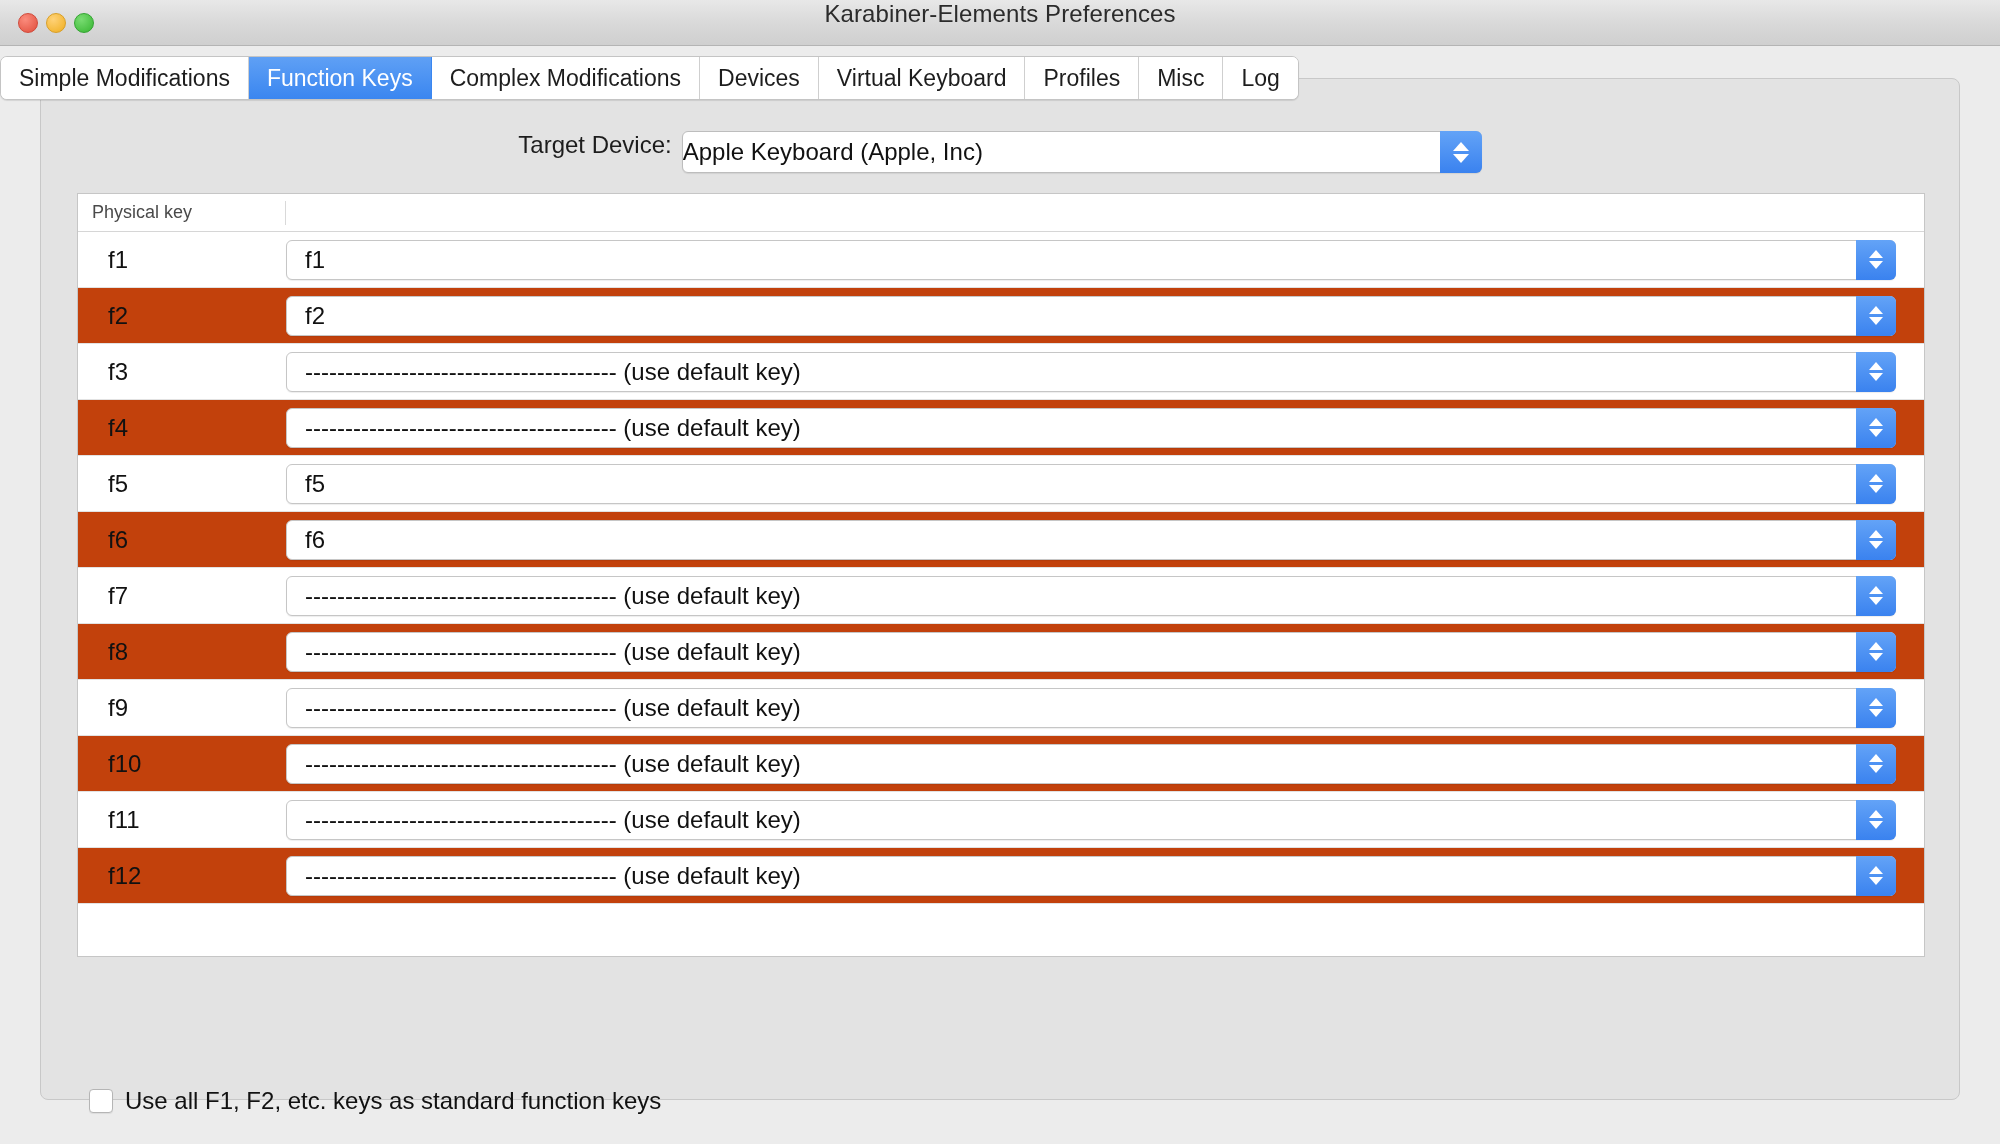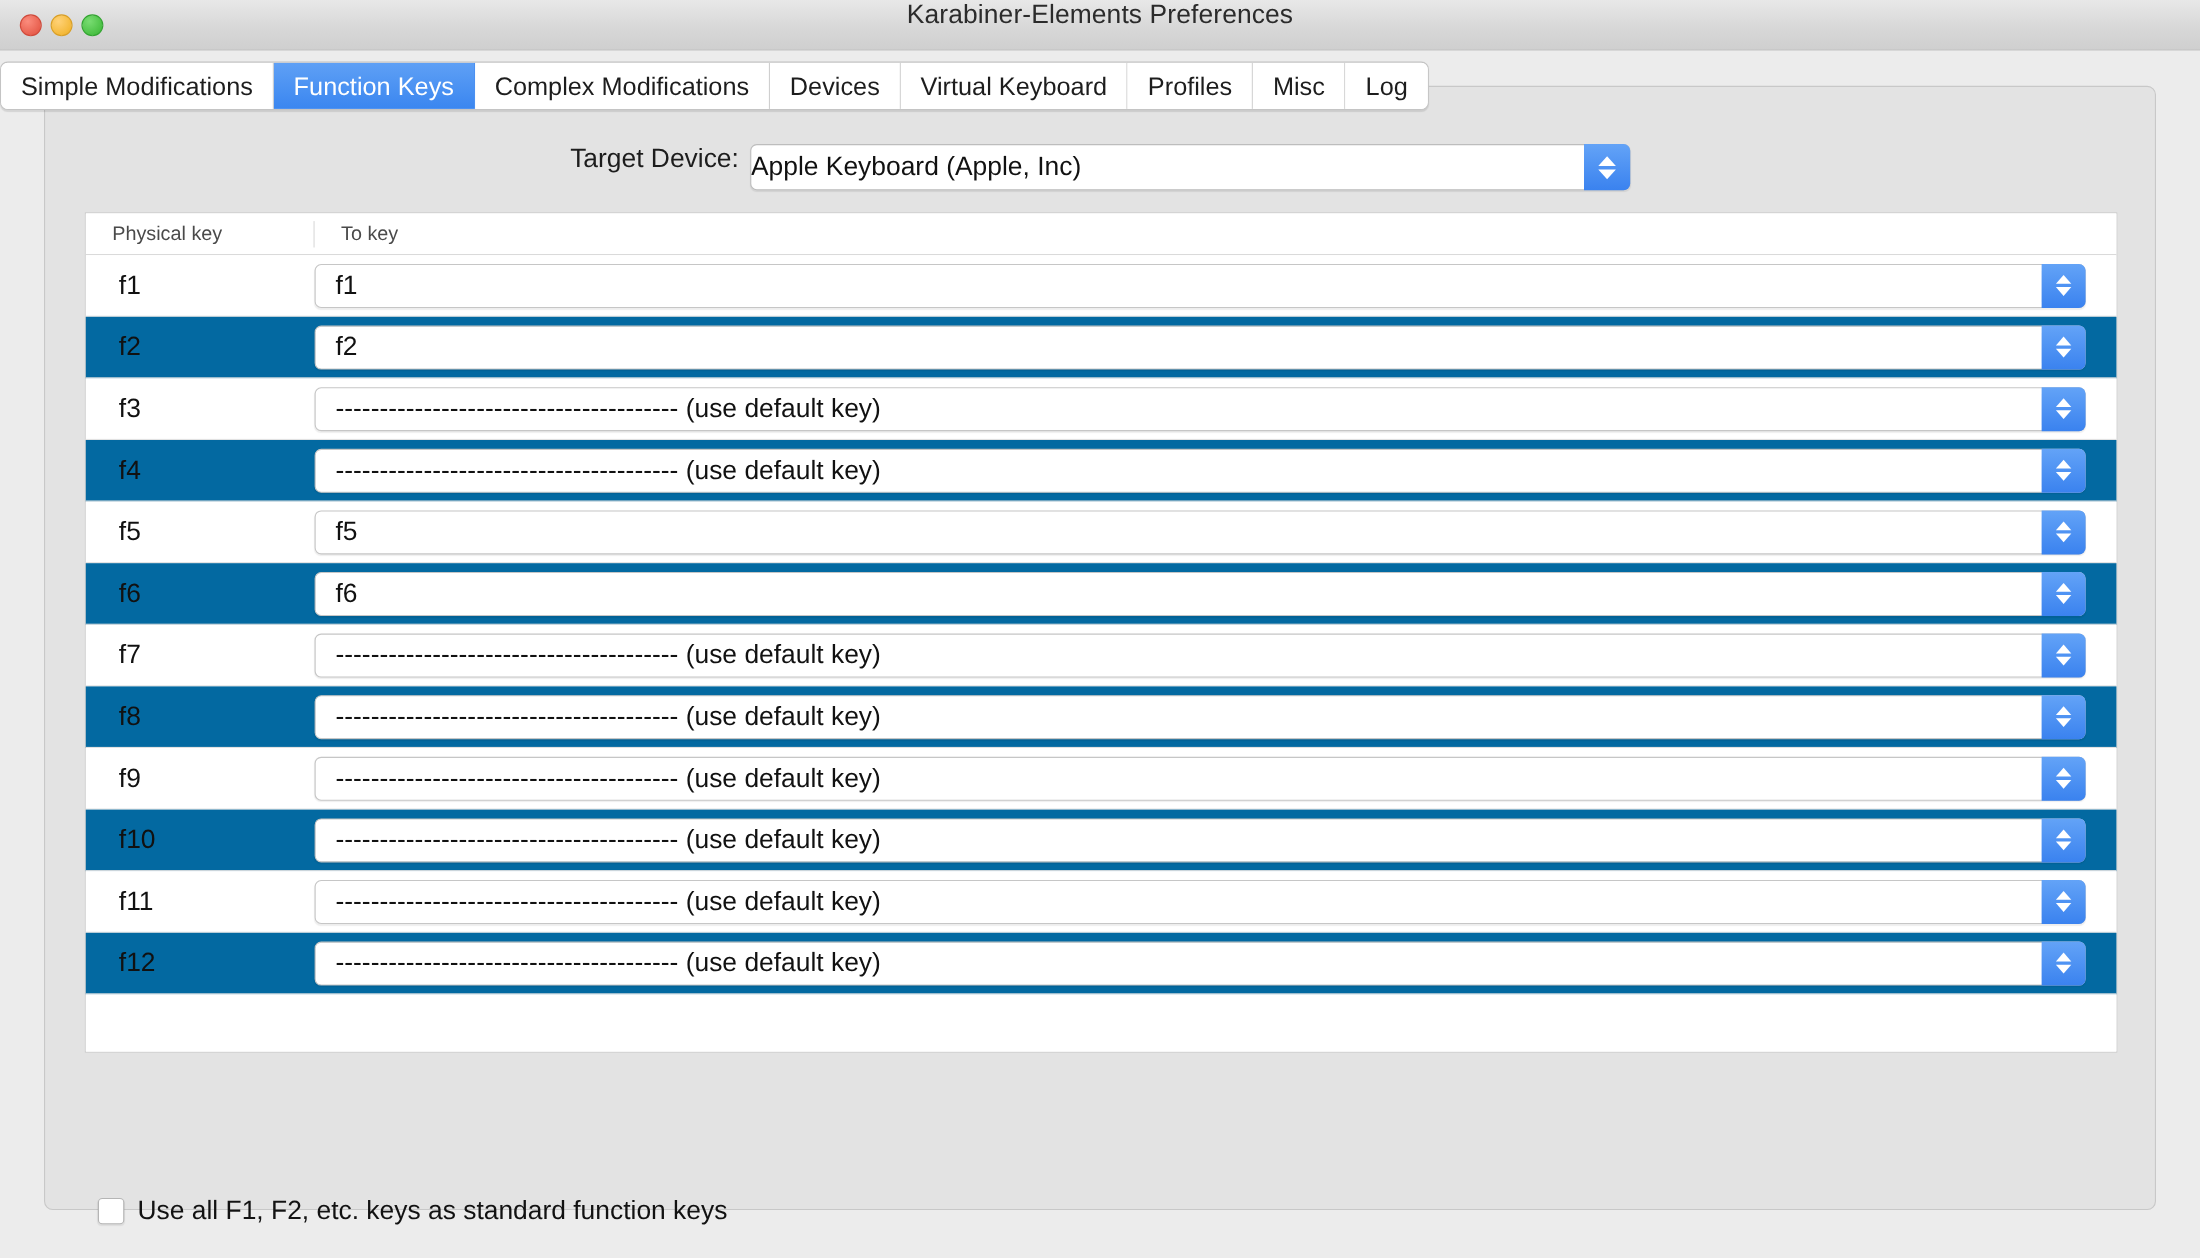--- a/index.html
+++ b/index.html
@@ -183,35 +183,35 @@
   .table-head {
     display: flex;
     height: 37px;
     align-items: center;
     border-bottom: 1px solid #d6d6d6;
     background: #ffffff;
   }
   .th {
     font-size: 18px;
     color: #4a4a4a;
-    padding-left: 24px;
+    padding-left: 14px;
     box-sizing: border-box;
   }
   .th.col-phys { width: 208px; border-right: 1px solid #d9d9d9; height: 24px; display:flex; align-items:center; }
   .th.col-to   { flex: 1; height: 24px; display:flex; align-items:center; }
 
   .row {
     display: flex;
     align-items: center;
     height: 56px;
     border-bottom: 1px solid #e2e2e2;
     box-sizing: border-box;
   }
   .row.odd  { background: #ffffff; }
-  .row.even { background: #0369a1; }
+  .row.even { background: #c2410c; }
   .cell-phys {
     width: 208px;
     padding-left: 30px;
     font-size: 24px;
     color: #111111;
     box-sizing: border-box;
   }
   .cell-to {
     flex: 1;
     padding-right: 28px;
@@ -320,21 +320,20 @@
         <span class="stepper">
           <span class="chev up"></span>
           <span class="chev down"></span>
         </span>
       </div>
     </div>
 
     <div class="table">
       <div class="table-head">
         <div class="th col-phys">Physical key</div>
-        <div class="th col-to">To key</div>
       </div>
       <div id="table-body">
           <div class="row odd">
             <div class="cell-phys">f1</div>
             <div class="cell-to">
               <div class="row-popup">
                 <span class="val">f1</span>
                 <span class="stepper">
                   <span class="chev up"></span>
                   <span class="chev down"></span>

